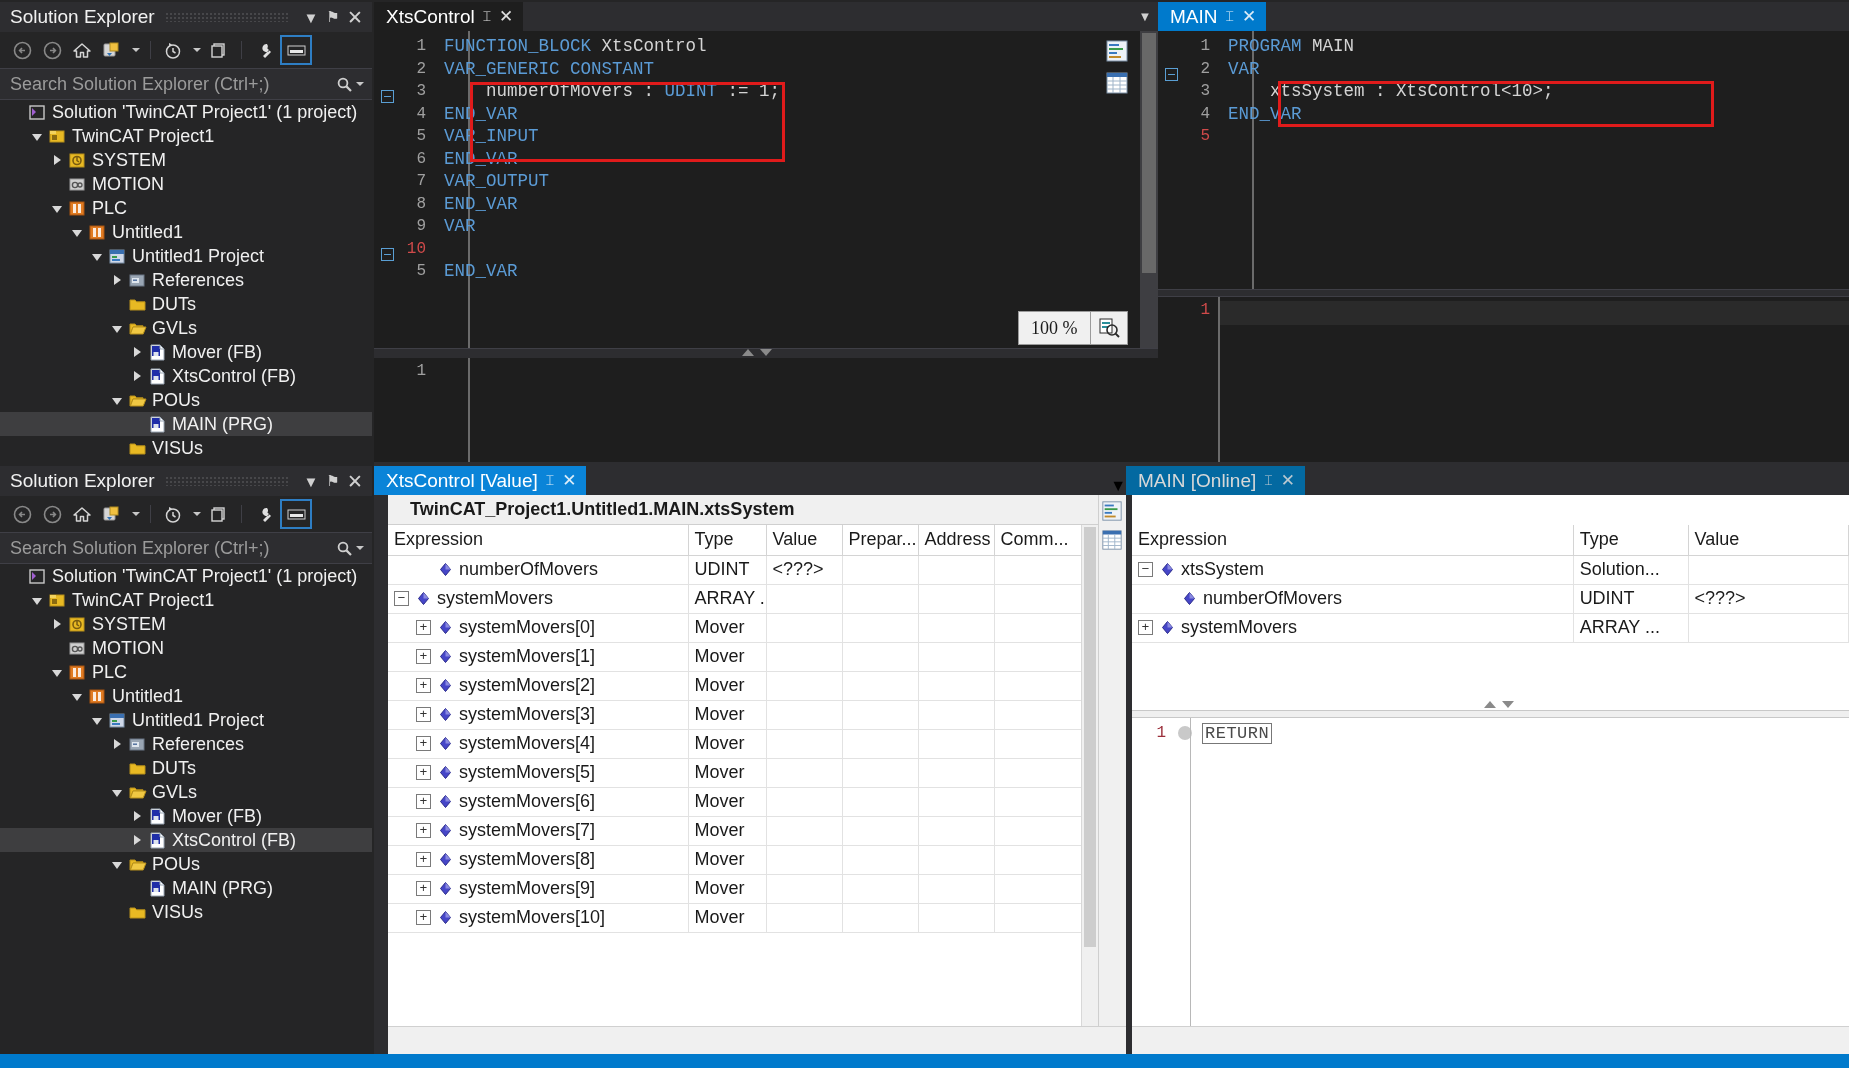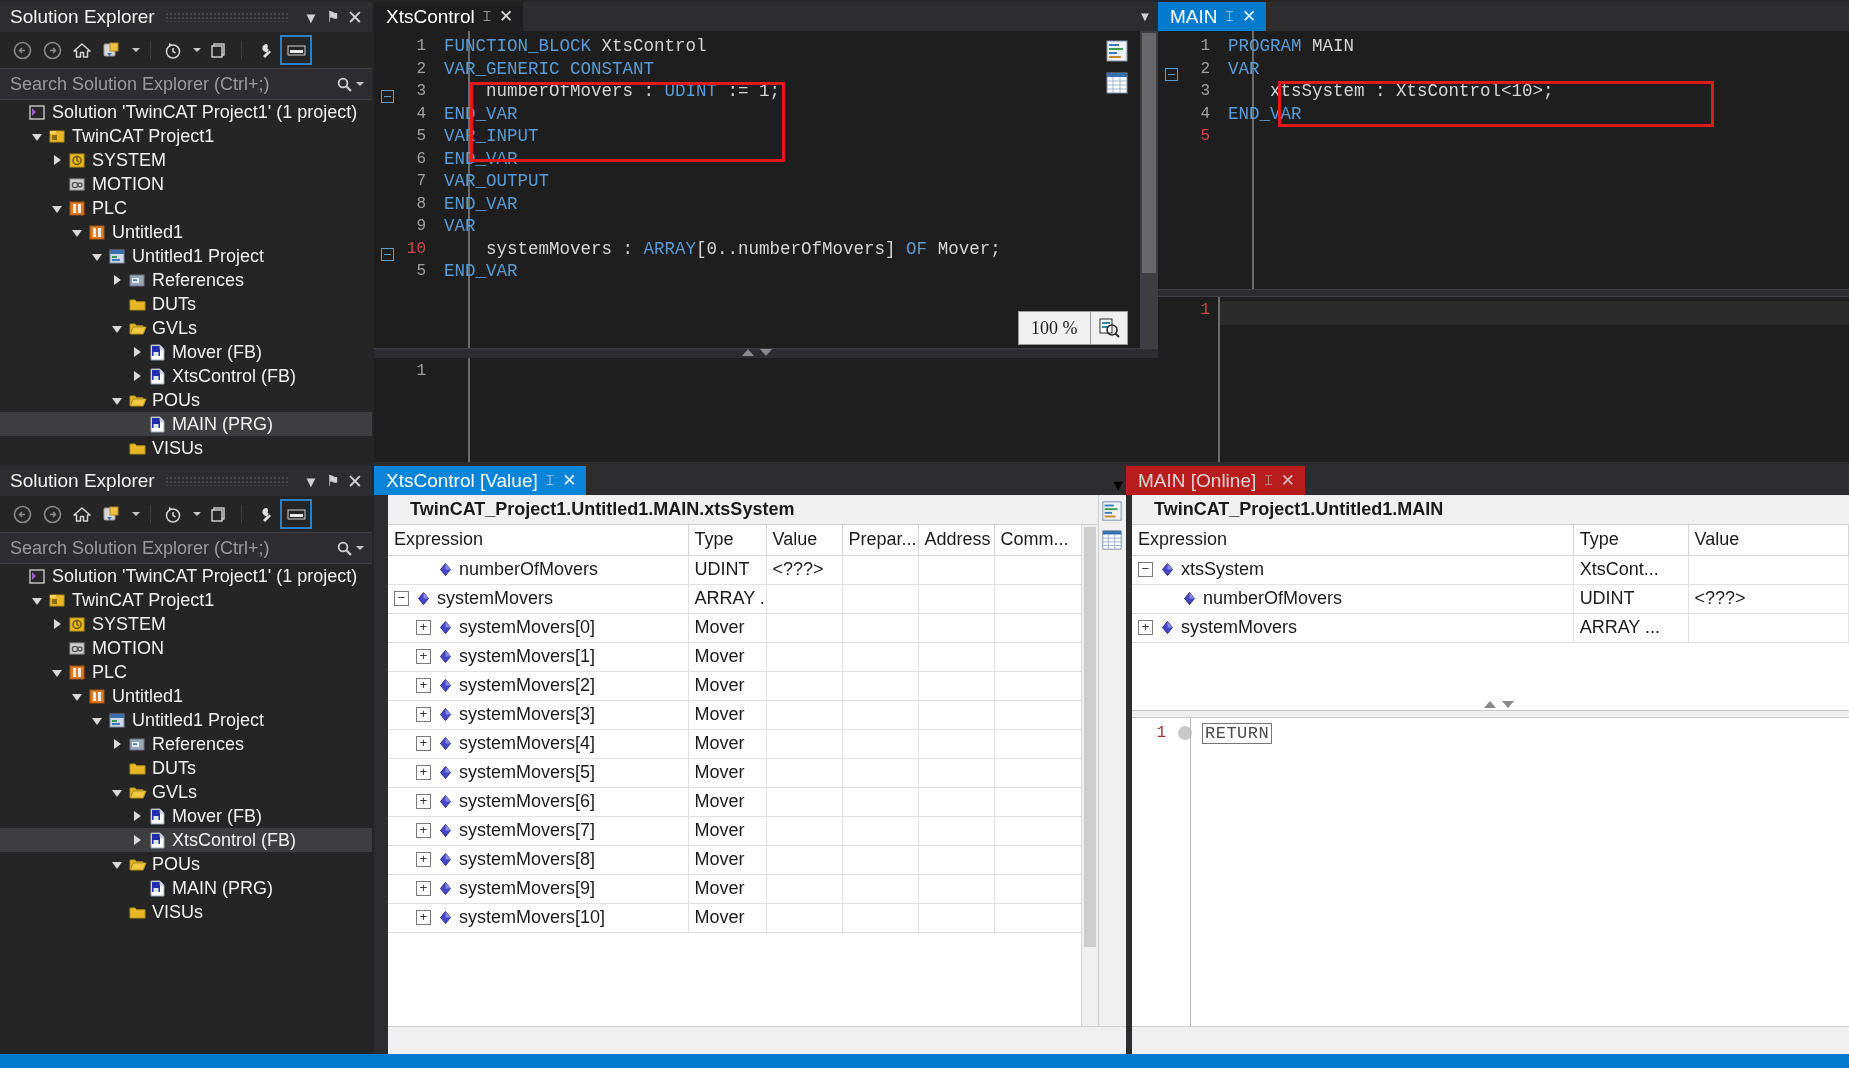--- a/index.html
+++ b/index.html
@@ -752,21 +752,21 @@
       <div class="code-lines" id="code-xts" style="padding-top:4px;">
           <div class="cline"><span class="lnum">1</span><span class="ctext"><span class="kw">FUNCTION_BLOCK</span> XtsControl</span></div>
           <div class="cline"><span class="lnum">2</span><span class="ctext"><span class="kw">VAR_GENERIC CONSTANT</span></span></div>
           <div class="cline"><span class="lnum">3</span><span class="ctext">    numberOfMovers : <span class="kw">UDINT</span> := 1;</span></div>
           <div class="cline"><span class="lnum">4</span><span class="ctext"><span class="kw">END_VAR</span></span></div>
           <div class="cline"><span class="lnum">5</span><span class="ctext"><span class="kw">VAR_INPUT</span></span></div>
           <div class="cline"><span class="lnum">6</span><span class="ctext"><span class="kw">END_VAR</span></span></div>
           <div class="cline"><span class="lnum">7</span><span class="ctext"><span class="kw">VAR_OUTPUT</span></span></div>
           <div class="cline"><span class="lnum">8</span><span class="ctext"><span class="kw">END_VAR</span></span></div>
           <div class="cline"><span class="lnum">9</span><span class="ctext"><span class="kw">VAR</span></span></div>
-          <div class="cline"><span class="lnum mod">10</span><span class="ctext">    systemMovers : <span class="kw">ARRAY</span>[0..numberOfMovers] <span class="kw">OF</span> Mover;</span></div>
+          <div class="cline"><span class="lnum mod">10</span></div>
           <div class="cline"><span class="lnum">5</span><span class="ctext"><span class="kw">END_VAR</span></span></div>
         </div>
 
       <div class="fold-box" style="top:59px;"></div>
       <div class="fold-box" style="top:217px;"></div>
 
       <div class="redbox" style="left:96px; top:51px; width:315px; height:80px;"></div>
 
       <div class="mini-ic" style="position:absolute; right:26px; top:6px;">
         <svg width="24" height="24" viewBox="0 0 24 24">
@@ -1183,31 +1183,30 @@
         <div class="thumb" style="top:2px; height:420px;"></div>
       </div>
 
       <div style="position:absolute; left:0; right:0; bottom:0; height:30px; background:#f0f0f0; border-top:1px solid #d0d0d0;"></div>
     </div>
   </div>
 
   <div class="panel" style="left:1126px; top:466px; width:723px; height:590px; background:#2d2d30;">
 
     <div class="online-tabstrip">
-      <div class="tab" style="background:#b91c1c;margin-top:40px;">
+      <div class="tab" style="background:#0369a1;margin-top:40px;">
         <span>MAIN [Online]</span>
         <span class="pin">⌶</span>
         <span class="x">✕</span>
       </div>
       <div class="tabstrip-fill"></div>
     </div>
 
     <div class="online-panel" style="left:6px; top:29px; width:717px; height:561px; background:#ffffff;">
 
-      <div class="online-head">TwinCAT_Project1.Untitled1.MAIN</div>
 
       <div style="position:absolute; left:0; top:30px; right:0; height:160px; overflow:hidden;">
         <table class="wtable">
           <colgroup>
             <col style="width:330px">
               <col style="width:86px">
               <col style="width:120px">
           </colgroup>
           <thead>
               <tr id="main-head">
@@ -1224,21 +1223,21 @@
                     <span class="pm">−</span>
                     <span class="diamond">
                       <svg width="15" height="15" viewBox="0 0 15 15">
                         <path d="M7.5 1.5 L12.5 7.5 L7.5 13.5 L2.5 7.5 Z" fill="#4646c8" stroke="#2a2a8a"></path>
                         <path d="M7.5 1.5 L12.5 7.5 L7.5 7.5 Z" fill="#8a8ae0"></path>
                       </svg>
                     </span>
                     <span>xtsSystem</span>
                   </span>
                 </td>
-                <td>XtsCont...</td>
+                <td>Solution...</td>
                 <td></td>
               </tr>
               <tr>
                 <td>
                   <span class="expcell">
                     <span style="width:22px;flex:0 0 auto"></span>
                     <span class="pm-spacer"></span>
                     <span class="diamond">
                       <svg width="15" height="15" viewBox="0 0 15 15">
                         <path d="M7.5 1.5 L12.5 7.5 L7.5 13.5 L2.5 7.5 Z" fill="#4646c8" stroke="#2a2a8a"></path>

